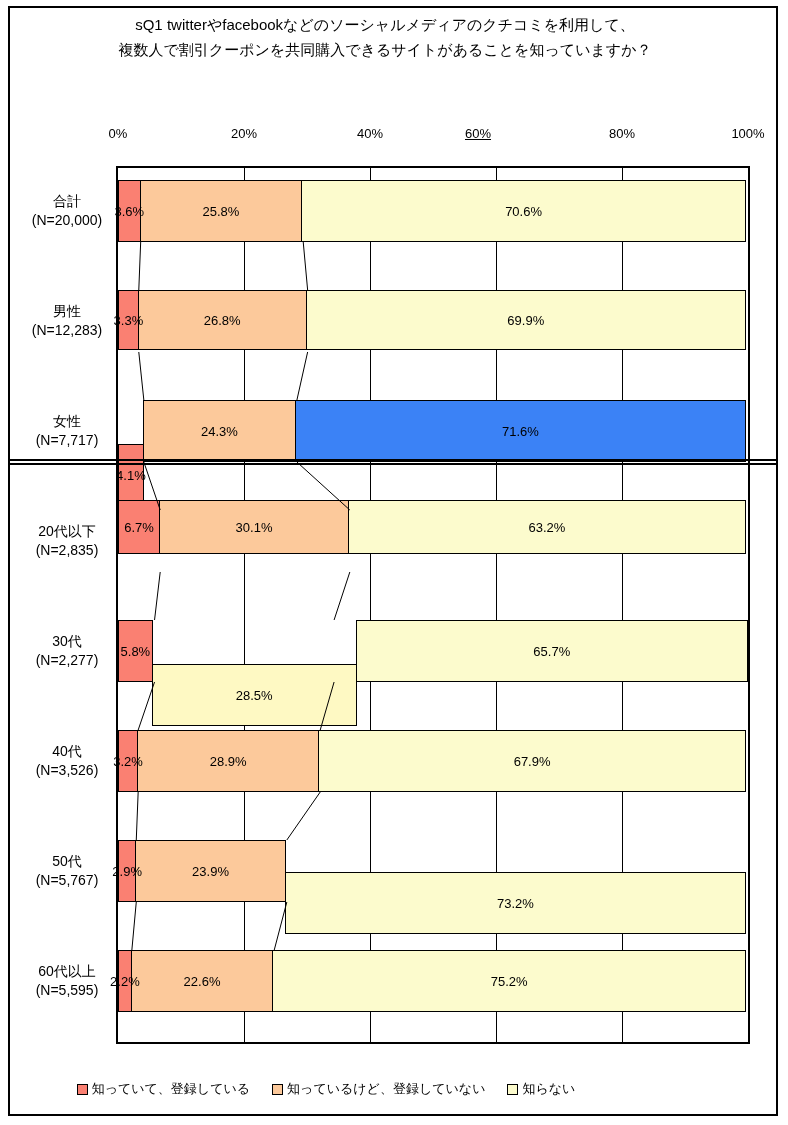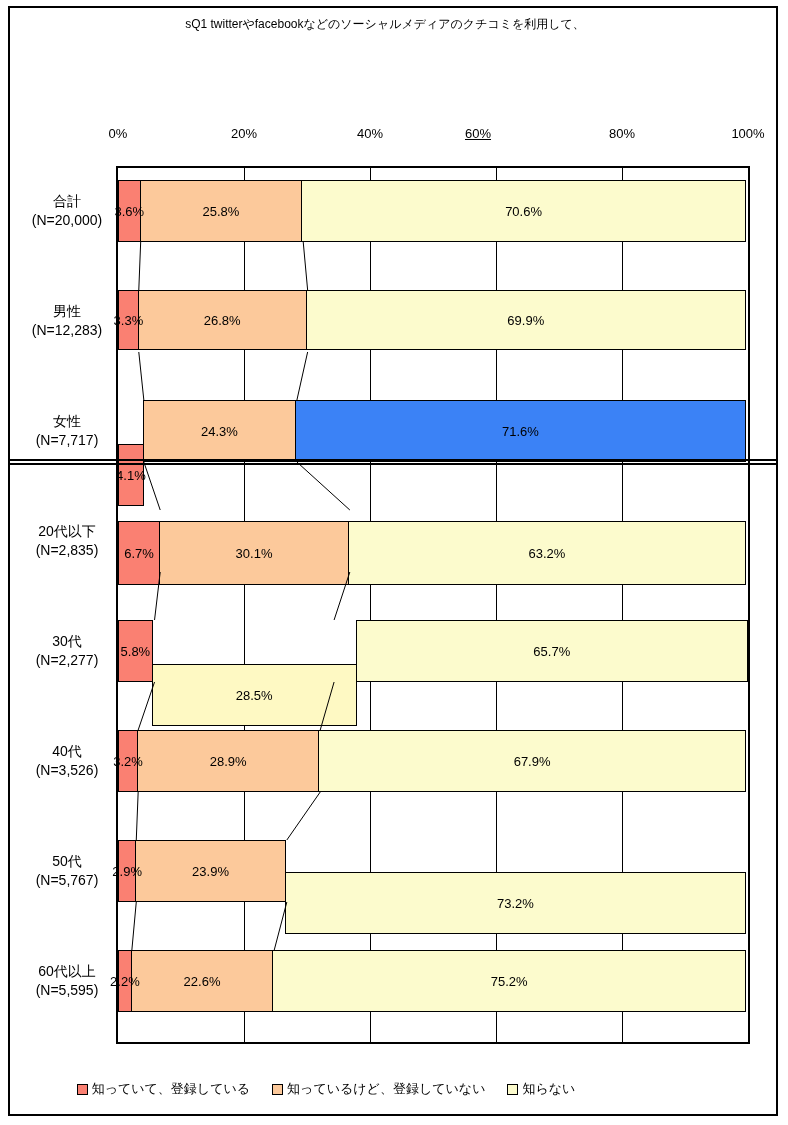--- a/index.html
+++ b/index.html
@@ -29,21 +29,21 @@
     background: #ffffff;
   }
 
   
   .chart-title {
     position: absolute;
     left: 20px;
     top: 12px;
     width: 730px;
     text-align: center;
-    font-size: 12px;
+    font-size: 15px;
     line-height: 25px;
     color: #000000;
     letter-spacing: 0px;
   }
   .chart-title div { white-space: nowrap; }
 
   
   .x-axis-labels {
     position: absolute;
     left: 0;
@@ -164,20 +164,21 @@
   }
 </style>
 </head>
 <body>
 
 <div id="page">
   <div class="outer-frame"></div>
 
   <div class="chart-title">
     <div>sQ1 twitterやfacebookなどのソーシャルメディアのクチコミを利用して、</div>
+    <div>複数人で割引クーポンを共同購入できるサイトがあることを知っていますか？</div>
   </div>
 
   <div class="x-axis-labels" id="xticks">
       <span class="x-tick-label" style="left: 118px;">0%</span>
       <span class="x-tick-label" style="left: 244px;">20%</span>
       <span class="x-tick-label" style="left: 370px;">40%</span>
       <span class="x-tick-label" style="left: 478px; text-decoration: underline;">60%</span>
       <span class="x-tick-label" style="left: 622px;">80%</span>
       <span class="x-tick-label" style="left: 748px;">100%</span>
     </div>
@@ -216,21 +217,21 @@
           <div class="seg" style="width: 25.83px; background: rgb(250, 128, 114); margin-top: 44px;">
             <span class="seg-label">4.1%</span>
           </div>
           <div class="seg" style="width: 153.09px; background: rgb(252, 201, 155);">
             <span class="seg-label">24.3%</span>
           </div>
           <div class="seg" style="width: 451.08px; background: #3b82f6;">
             <span class="seg-label">71.6%</span>
           </div>
         </div>
-        <div class="bar-row" style="top: 353px; height: 64px; width: 630px;">
+        <div class="bar-row" style="top: 332px; height: 54px; width: 630px;">
           <div class="seg" style="width: 42.21px; background: rgb(250, 128, 114);">
             <span class="seg-label">6.7%</span>
           </div>
           <div class="seg" style="width: 189.63px; background: rgb(252, 201, 155);">
             <span class="seg-label">30.1%</span>
           </div>
           <div class="seg" style="width: 398.16px; background: rgb(252, 251, 205);">
             <span class="seg-label">63.2%</span>
           </div>
         </div>

